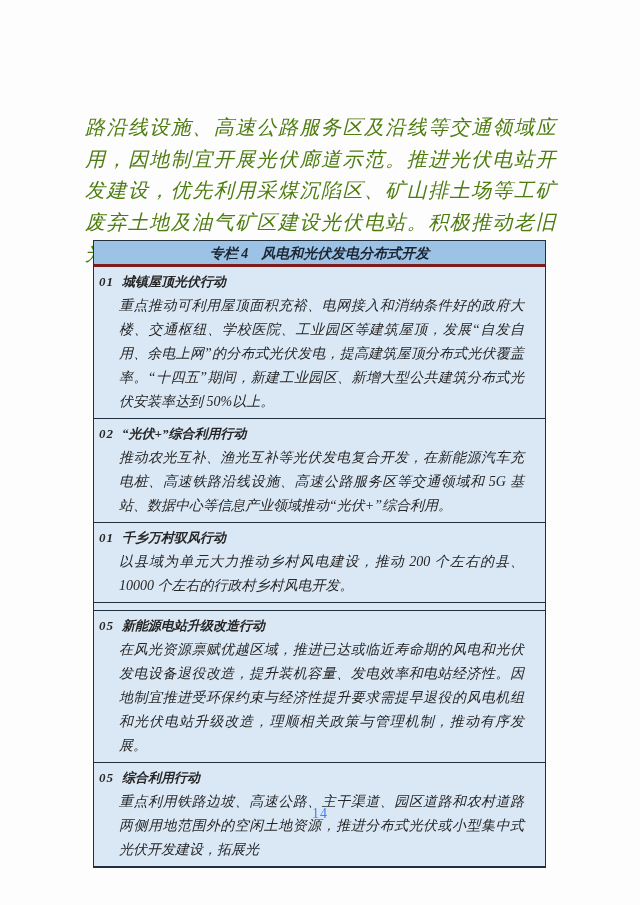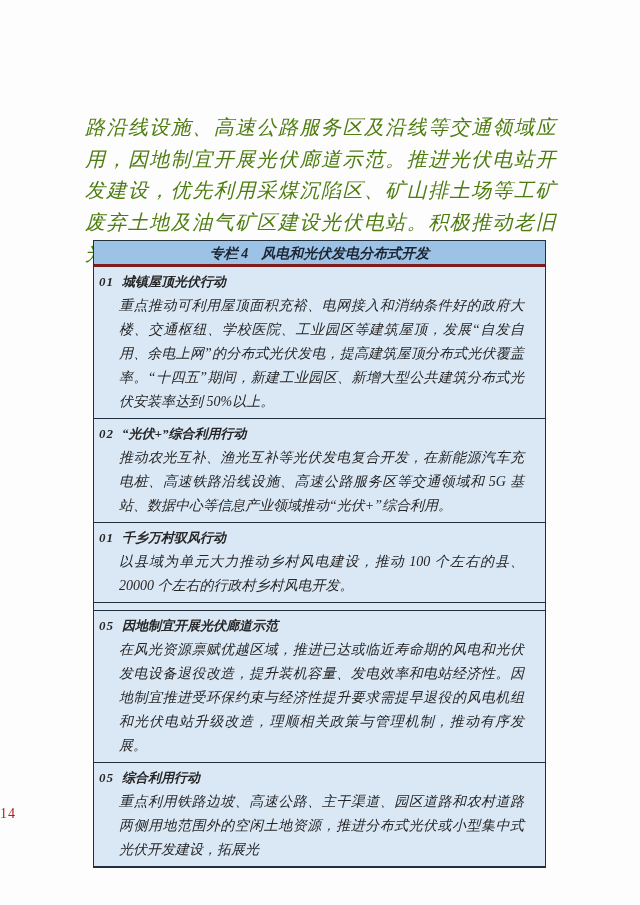--- a/index.html
+++ b/index.html
@@ -67,23 +67,23 @@
     font-size: 14px;
     line-height: 24px;
     text-align: justify;
     text-justify: inter-ideograph;
   }
   .pageno {
     position: absolute;
     top: 806px;
     left: 0;
     width: 100%;
-    text-align: left;
+    text-align: center;
     font-size: 14px;
-    color: #b91c1c;
+    color: #3b82f6;
     letter-spacing: 1px;
   }
 </style>
 </head>
 <body>
 
 <div class="page">
 
   <p class="lead">路沿线设施、高速公路服务区及沿线等交通领域应用，因地制宜开展光伏廊道示范。推进光伏电站开发建设，优先利用采煤沉陷区、矿山排土场等工矿废弃土地及油气矿区建设光伏电站。积极推动老旧光伏电站技改升级行动，提升发电效益。</p>
 
@@ -103,29 +103,29 @@
       <div class="row-title">
         <span class="num">02</span><span>“光伏+”综合利用行动</span>
       </div>
       <div class="row-body">推动农光互补、渔光互补等光伏发电复合开发，在新能源汽车充电桩、高速铁路沿线设施、高速公路服务区等交通领域和 5G 基站、数据中心等信息产业领域推动“光伏+”综合利用。</div>
     </div>
 
     <div class="row">
       <div class="row-title">
         <span class="num">01</span><span>千乡万村驭风行动</span>
       </div>
-      <div class="row-body">以县域为单元大力推动乡村风电建设，推动 100 个左右的县、20000 个左右的行政村乡村风电开发。</div>
+      <div class="row-body">以县域为单元大力推动乡村风电建设，推动 200 个左右的县、10000 个左右的行政村乡村风电开发。</div>
     </div>
 
     <div class="row">
     </div>
 
     <div class="row">
       <div class="row-title">
-        <span class="num">05</span><span>因地制宜开展光伏廊道示范</span>
+        <span class="num">05</span><span>新能源电站升级改造行动</span>
       </div>
       <div class="row-body">在风光资源禀赋优越区域，推进已达或临近寿命期的风电和光伏发电设备退役改造，提升装机容量、发电效率和电站经济性。因地制宜推进受环保约束与经济性提升要求需提早退役的风电机组和光伏电站升级改造，理顺相关政策与管理机制，推动有序发展。</div>
     </div>
 
     <div class="row">
       <div class="row-title">
         <span class="num">05</span><span>综合利用行动</span>
       </div>
       <div class="row-body">重点利用铁路边坡、高速公路、主干渠道、园区道路和农村道路两侧用地范围外的空闲土地资源，推进分布式光伏或小型集中式光伏开发建设，拓展光</div>
     </div>

